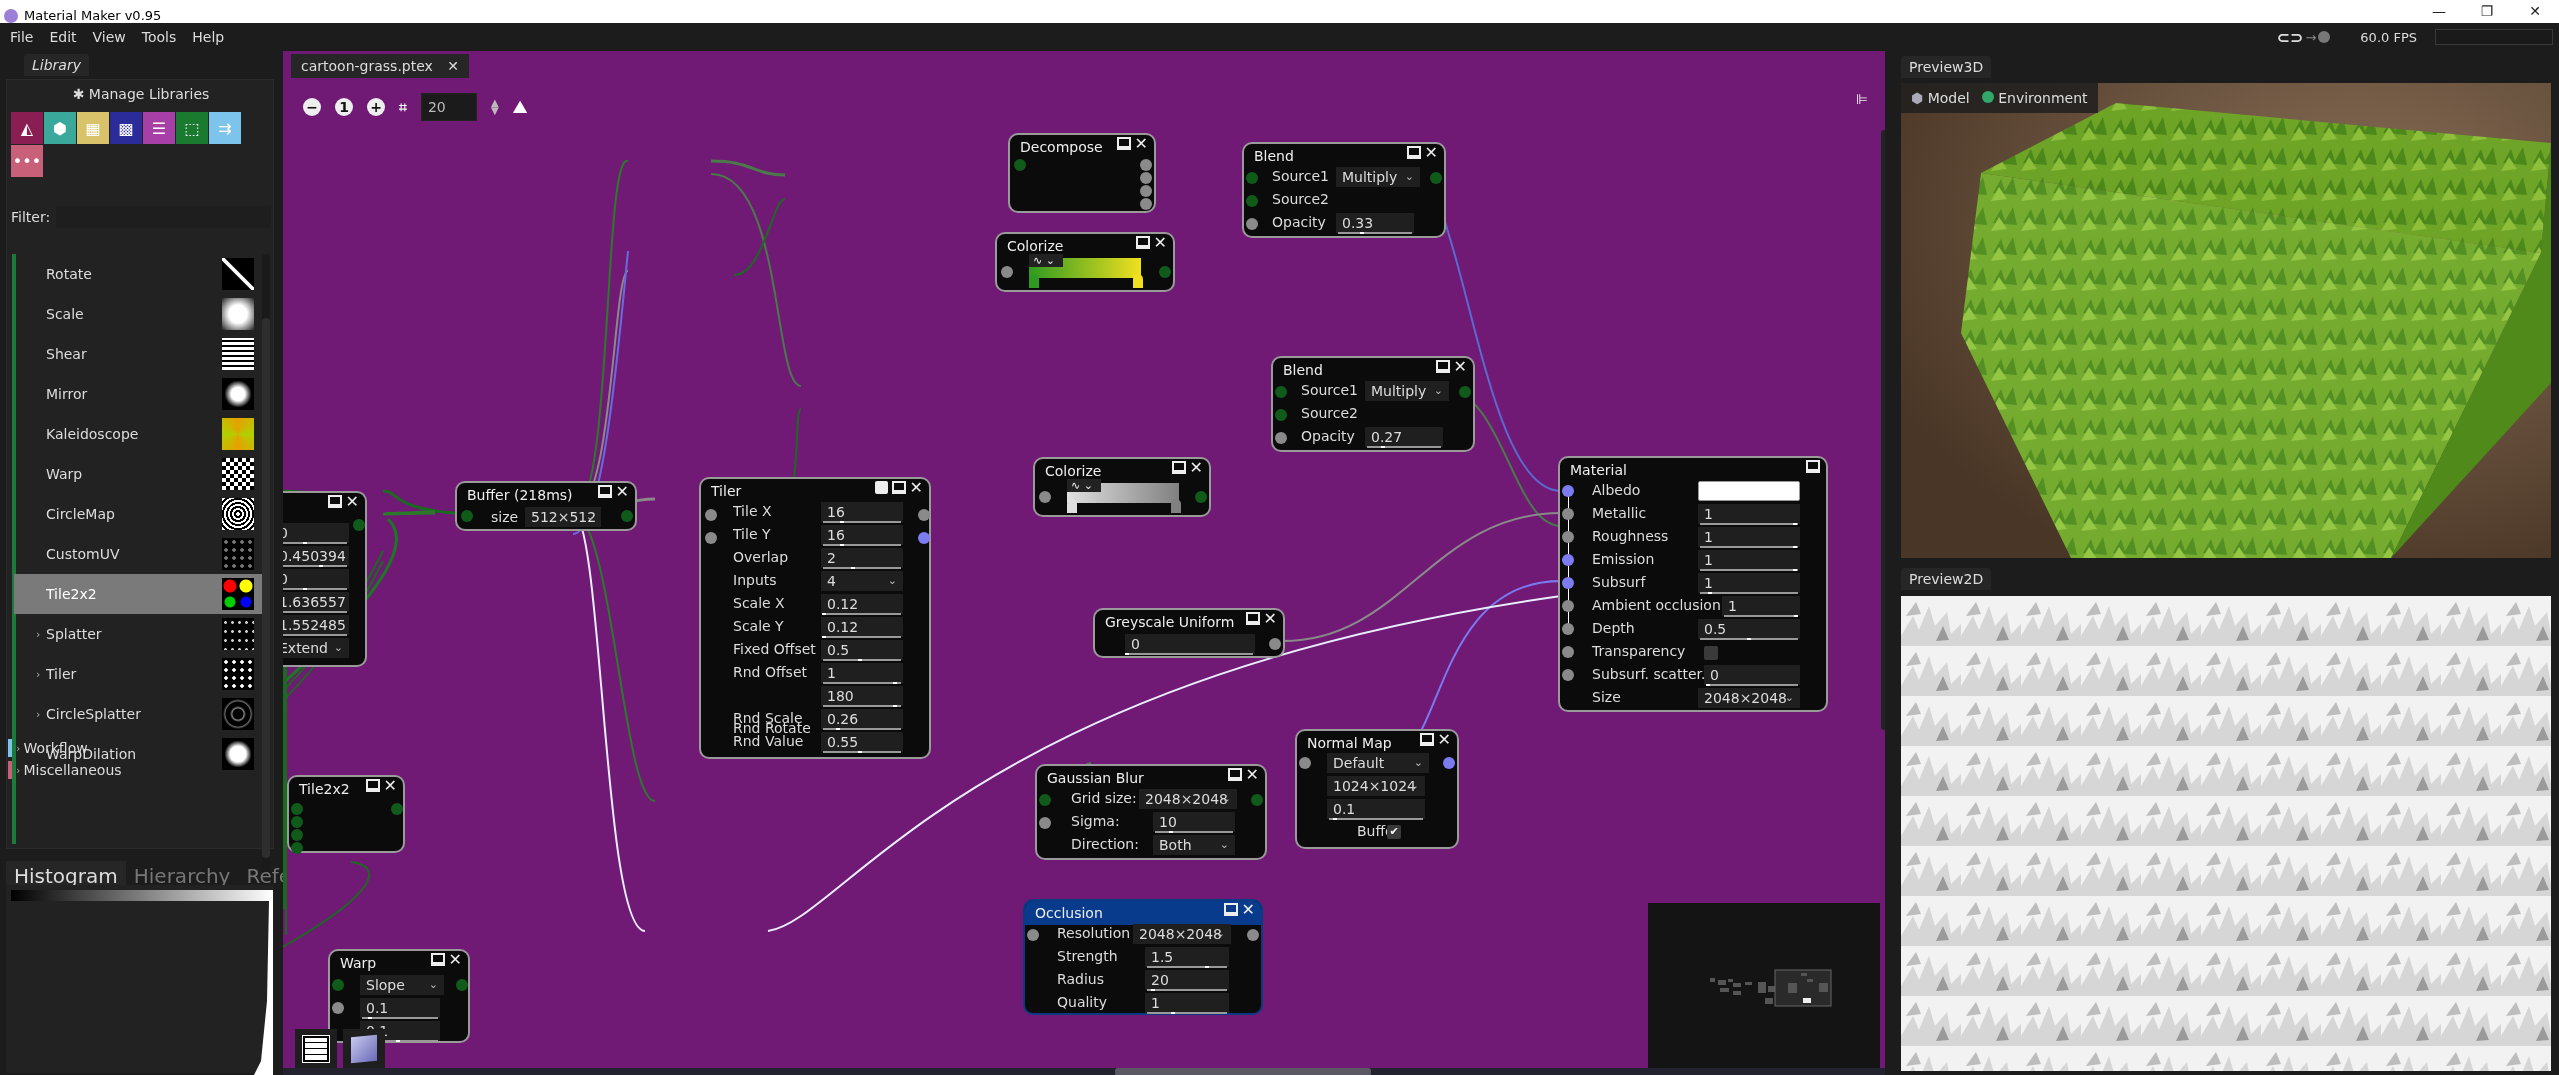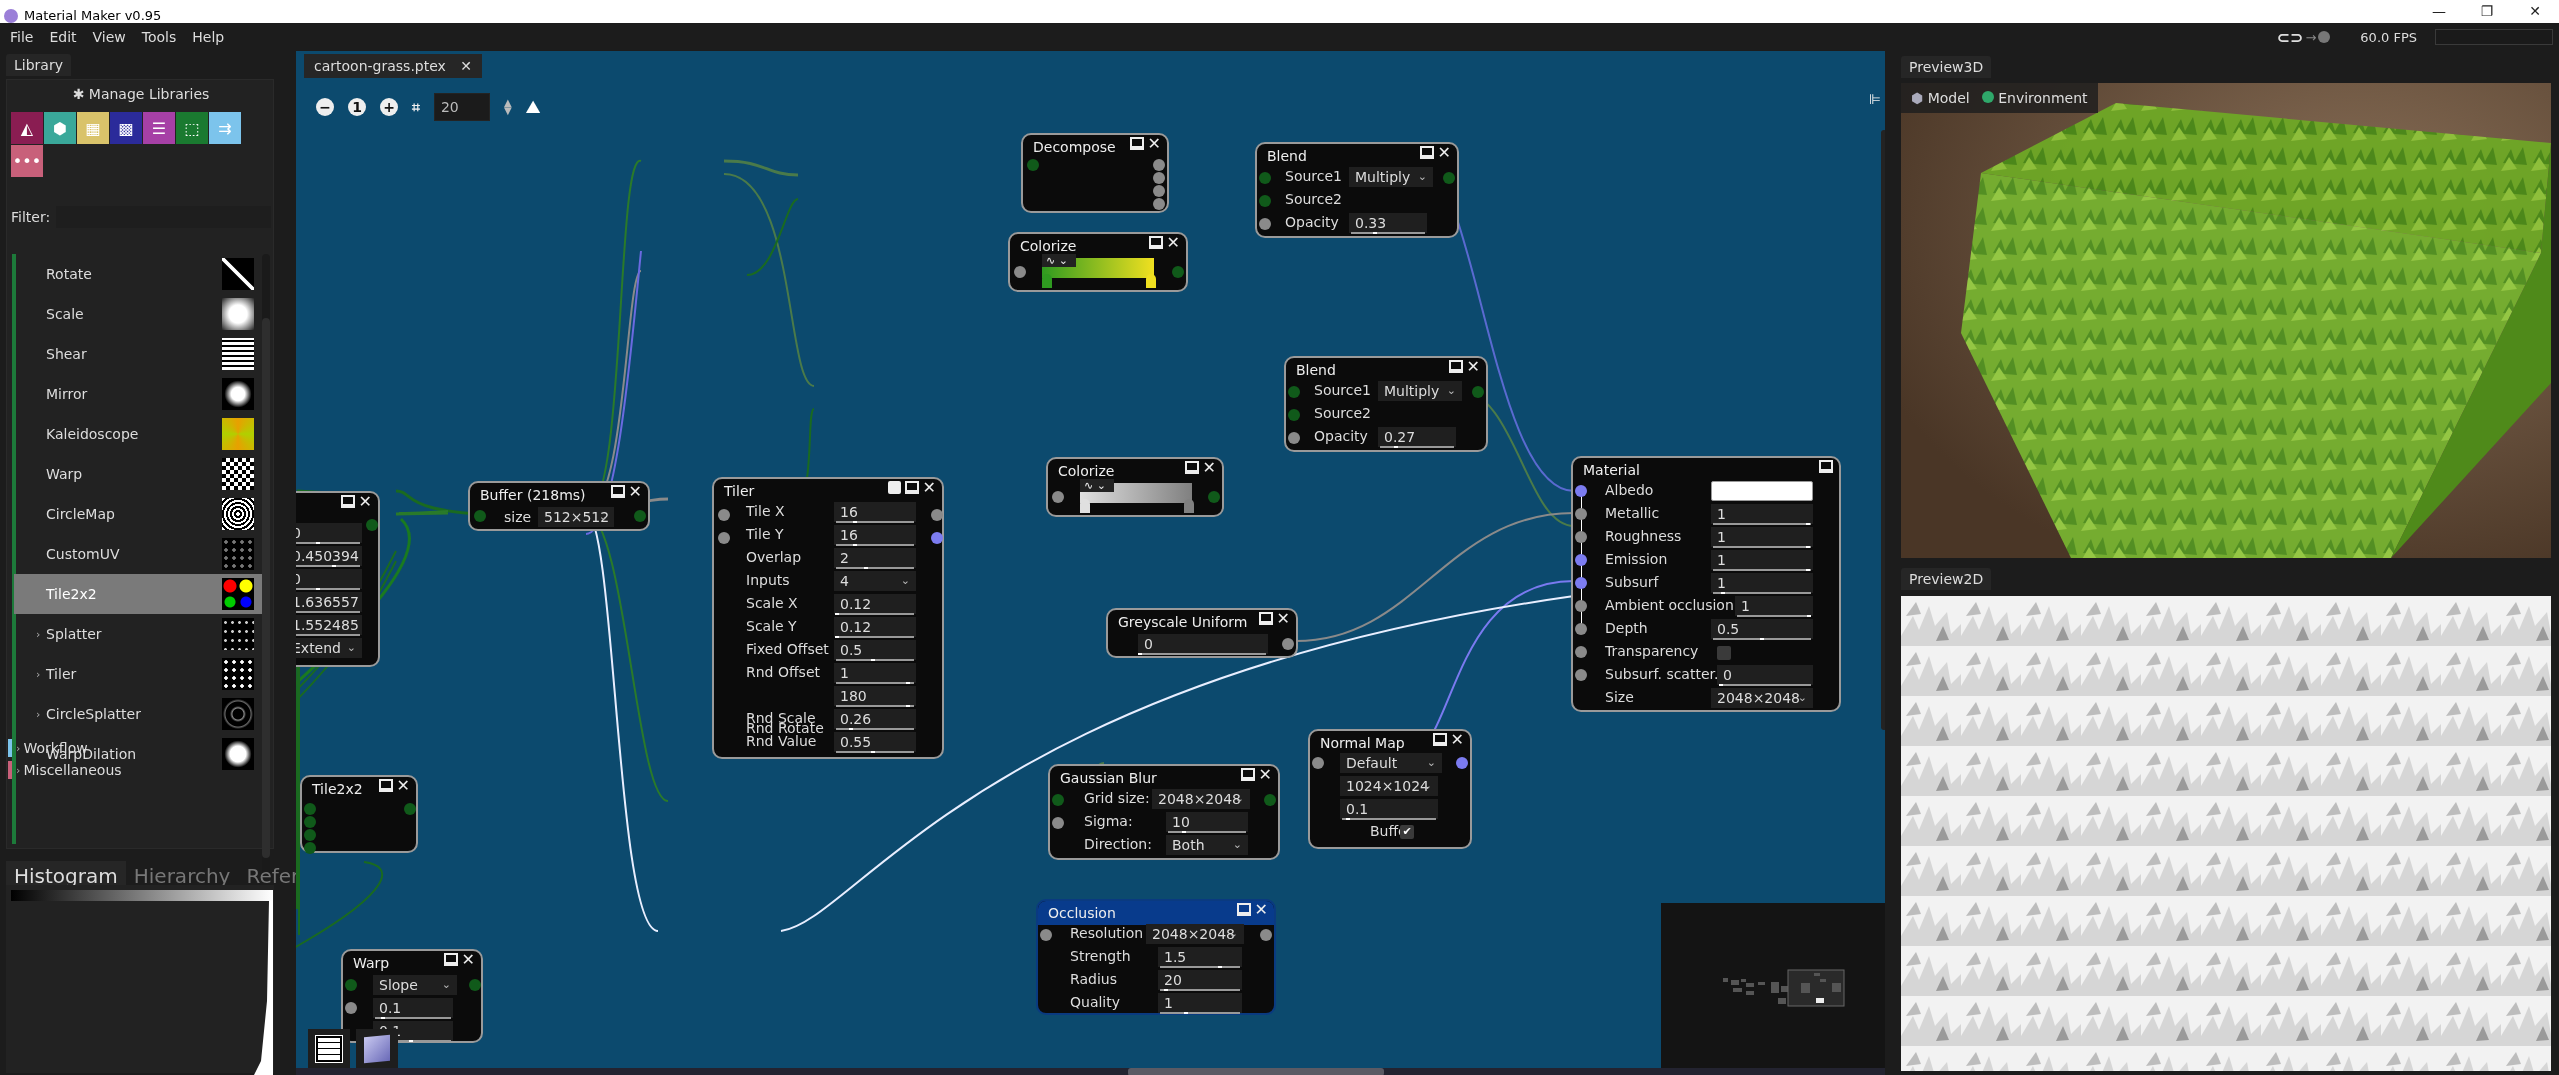--- a/index.html
+++ b/index.html
@@ -33,21 +33,21 @@
   .cat .rail { width: 4px; height: 18px; margin-right: 4px; }
   #scroll-v { position: absolute; left: 262px; top: 152px; width: 8px; height: 620px; background: #1a1a1a; border-radius: 4px; }
   #scroll-v .thumb { position: absolute; left: 0; top: 64px; width: 8px; height: 540px; background: #2e2e2e; border-radius: 4px; }
   #hist-tabs { position: absolute; left: 6px; top: 810px; display: flex; font-size: 20px; }
   #hist-tabs .tab { padding: 3px 8px; color: #777; }
   #hist-tabs .tab.active { background: #262626; color: #ddd; }
   #hist-body { position: absolute; left: 6px; top: 834px; width: 268px; height: 188px; background: #222; }
   .grad { position: absolute; left: 5px; width: 262px; height: 11px; background: linear-gradient(to right, #000, #fff); }
 
   
-  #graph { position: absolute; left: 296px; top: 51px; width: 1605px; height: 1024px; background: #0c4a6e; overflow: hidden; }
+  #graph { position: absolute; left: 283px; top: 51px; width: 1605px; height: 1024px; background: #701a75; overflow: hidden; }
   #file-tab { position: absolute; left: 8px; top: 3px; background: #262626; color: #ddd; font-size: 14px; padding: 4px 10px; }
   #toolbar { position: absolute; left: 20px; top: 42px; display: flex; align-items: center; gap: 14px; font-size: 14px; }
   .tb-btn { width: 18px; height: 18px; border-radius: 50%; background: #eee; color: #111; font-size: 14px; font-weight: bold; display: flex; align-items: center; justify-content: center; }
   .tb-input { width: 56px; height: 28px; background: #1b1b1b; border: 1px solid #232323; color: #bbb; font-size: 14px; padding-left: 6px; line-height: 26px; }
   #edges { position: absolute; left: 0; top: 0; }
   .node { position: absolute; background: #0b0b0b; border: 2px solid #9a9a9a; border-radius: 10px; font-size: 14px; color: #ddd; }
   .node.selected { border-color: #0a3a80; }
   .node .hdr { height: 24px; display: flex; align-items: center; padding-left: 10px; color: #eee; font-size: 14px; position: relative; }
   .node.selected .hdr { background: #083b8c; border-radius: 8px 8px 0 0; }
   .node .hdr .btns { position: absolute; right: 6px; top: 2px; display: flex; gap: 4px; }
@@ -101,21 +101,21 @@
 </div>
 <div id="fps">
   <span style="font-size:16px;font-weight:bold;">⊂⊃</span>
   <span style="color:#888;margin:0 2px;">→</span>
   <span style="display:inline-block;width:12px;height:12px;border-radius:50%;background:#777;margin-right:30px;"></span>
   <span>60.0 FPS</span>
   <div class="bar"></div>
 </div>
 
 <div id="left">
-  <div class="panel-tab" style="left:6px;top:3px;">Library</div>
+  <div class="panel-tab" style="left:24px;top:3px;font-style:italic;">Library</div>
   <div id="lib-body">
     <div id="manage">
       <span>✱ </span><span>Manage Libraries</span>
     </div>
     <div class="lib-icons">
       <div class="lib-icon" style="background:#8a1d52">◭</div>
       <div class="lib-icon" style="background:#3aa89a">⬢</div>
       <div class="lib-icon" style="background:#d9c36a">▦</div>
       <div class="lib-icon" style="background:#2b2b9a">▩</div>
       <div class="lib-icon" style="background:#a640a6">☰</div>

